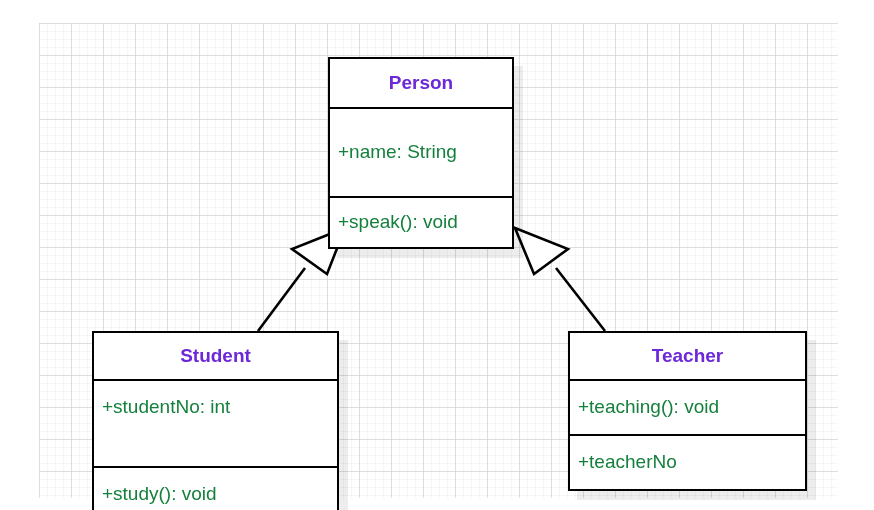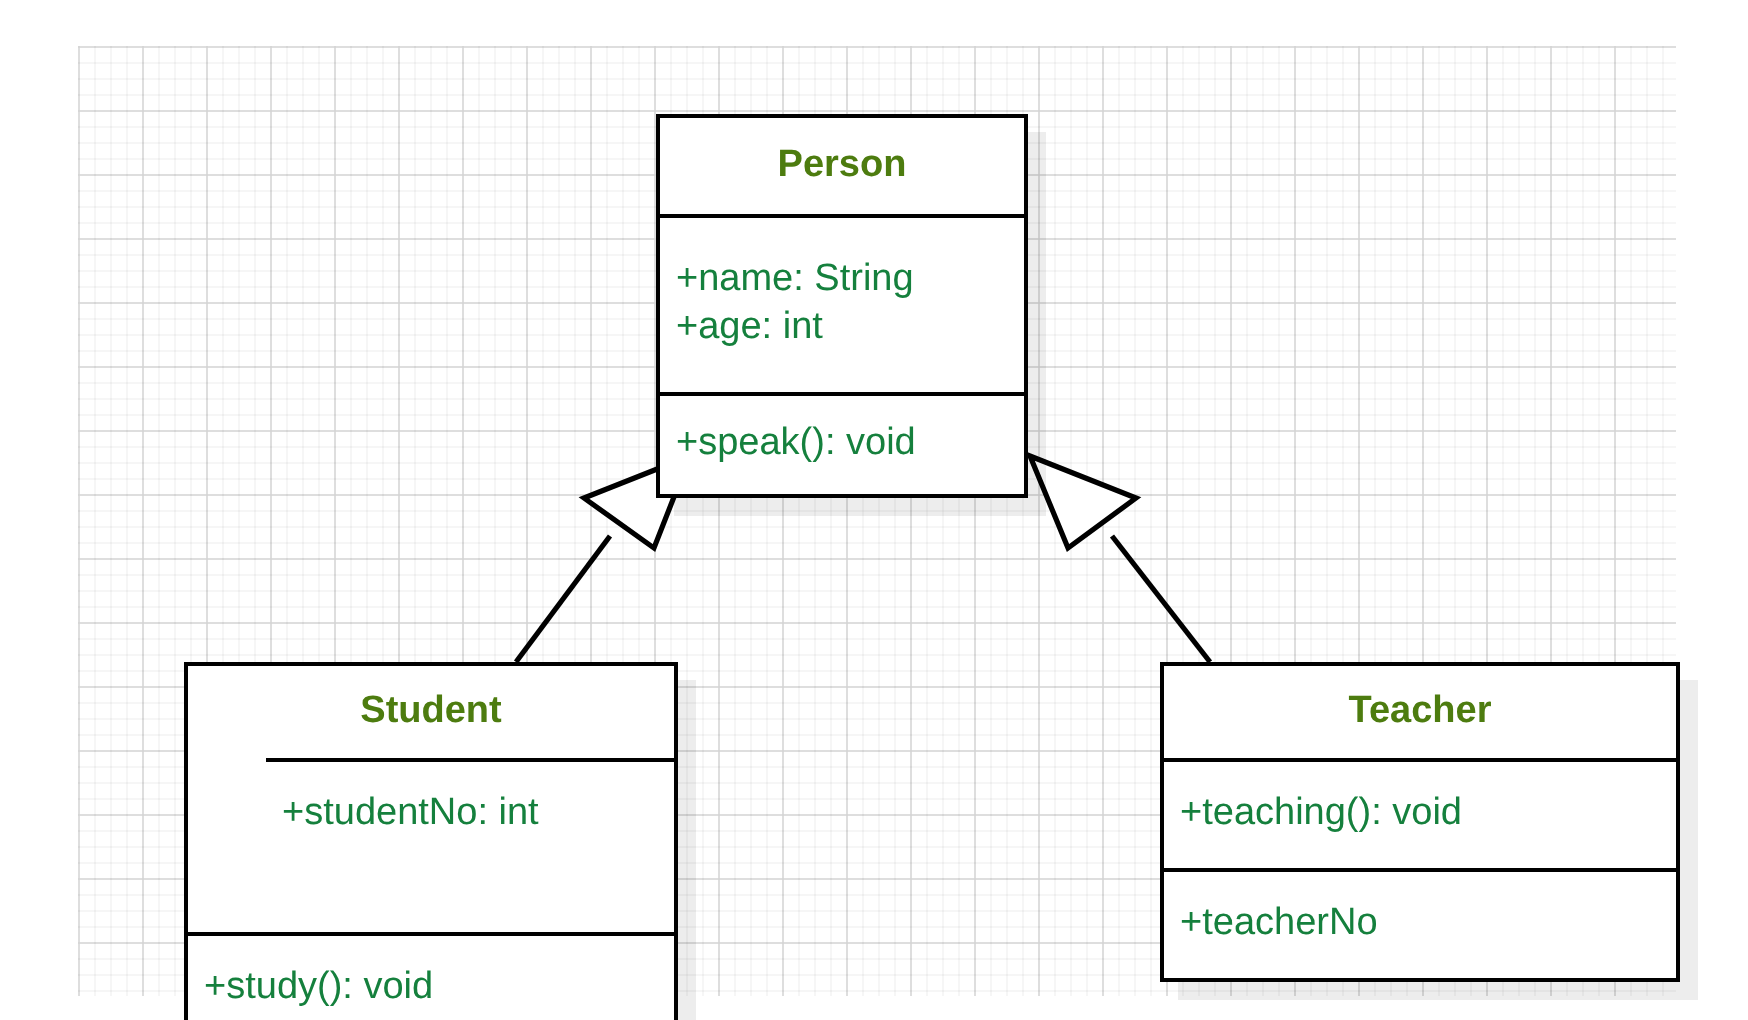--- a/index.html
+++ b/index.html
@@ -53,21 +53,21 @@
     border: 2px solid #000000;
     box-shadow: 9px 9px 0 0 rgba(0,0,0,0.07);
     display: flex;
     flex-direction: column;
   }
 
   .uml-name {
     text-align: center;
     font-weight: bold;
     font-size: 19px;
-    color: #4d7c0f;
+    color: #6d28d9;
     line-height: 1.1;
     display: flex;
     align-items: center;
     justify-content: center;
   }
 
   .uml-section {
     border-top: 2px solid #000000;
     padding: 4px 8px 5px 8px;
     font-size: 19px;
@@ -83,24 +83,24 @@
   }
 
   
   #class-person      { left: 328px; top: 57px;  width: 186px; }
   #class-person .uml-name { height: 48px; }
   #class-person .sec-attrs  { height: 78px; }
   #class-person .sec-ops    { height: 40px; }
 
   #class-student     { left: 92px;  top: 331px; width: 247px; }
   #class-student .uml-name { height: 46px; }
-  #class-student .sec-attrs { height: 44px; margin-left: 39px; }
+  #class-student .sec-attrs { height: 44px; }
   #class-student .sec-ops   { height: 44px; margin-top: 32px; }
 
-  #class-teacher     { left: 580px; top: 331px; width: 260px; }
+  #class-teacher     { left: 568px; top: 331px; width: 239px; }
   #class-teacher .uml-name { height: 46px; }
   #class-teacher .sec-attrs { height: 44px; }
   #class-teacher .sec-ops   { height: 44px; }
 </style>
 </head>
 <body>
 
 <div id="canvas">
 
   <div class="grid-mask" style="left:0;top:0;width:874px;height:23px;"></div>
@@ -118,21 +118,20 @@
     <g>
       <line x1="605" y1="331" x2="556" y2="268" stroke="#000000" stroke-width="2.6" stroke-linecap="butt"></line>
       <polygon points="515,228 568,249 534,274" fill="#ffffff" stroke="#000000" stroke-width="2.6" stroke-linejoin="miter"></polygon>
     </g>
   </svg>
 
   <div class="uml-class" id="class-person">
     <div class="uml-name">Person</div>
     <div class="uml-section sec-attrs">
       <div class="uml-member">+name: String</div>
-      <div class="uml-member">+age: int</div>
     </div>
     <div class="uml-section sec-ops">
       <div class="uml-member">+speak(): void</div>
     </div>
   </div>
 
   <div class="uml-class" id="class-student">
     <div class="uml-name">Student</div>
     <div class="uml-section sec-attrs">
       <div class="uml-member">+studentNo: int</div>

